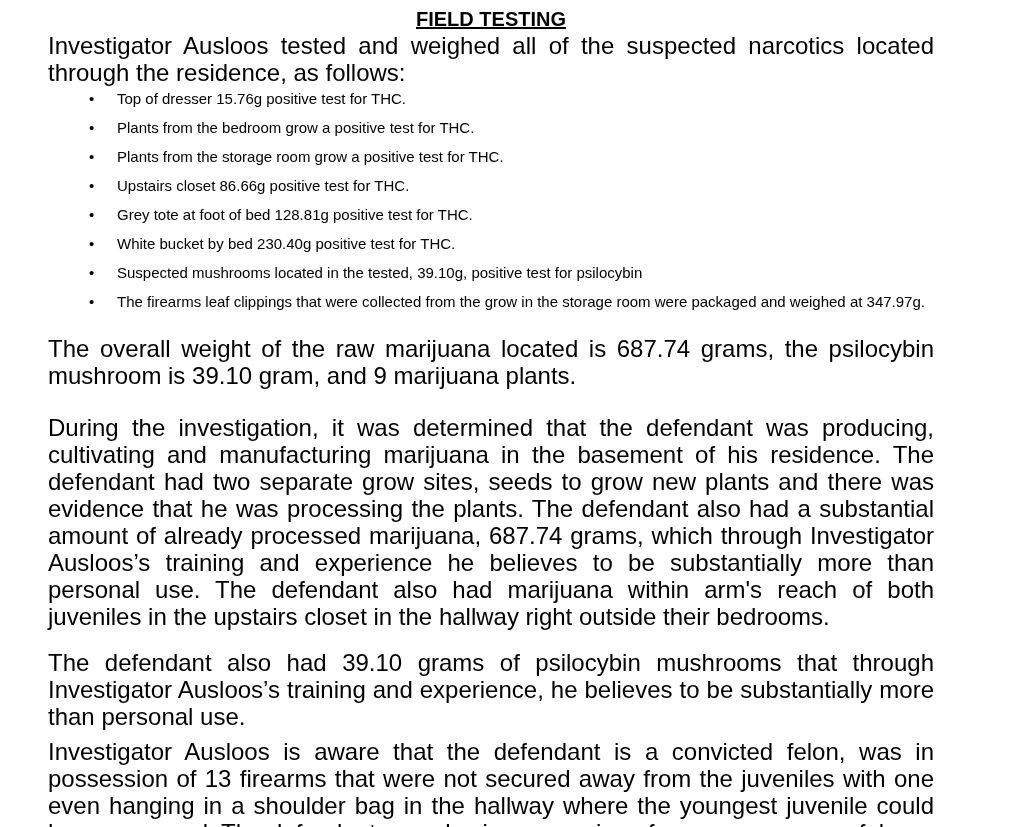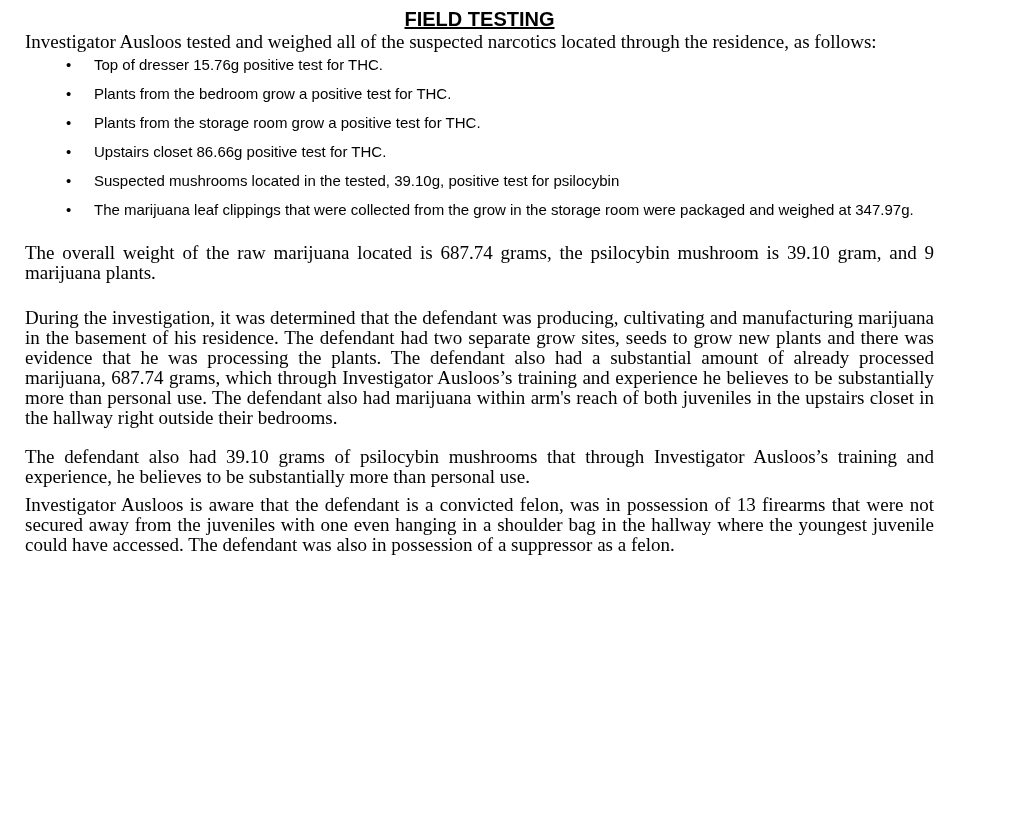--- a/index.html
+++ b/index.html
@@ -11,37 +11,36 @@
     width: 1024px;
     height: 827px;
     overflow: hidden;
     font-family: "Liberation Sans", sans-serif;
     color: #000000;
   }
   .page {
     box-sizing: border-box;
     width: 1024px;
     height: 675px;
-    padding: 7px 90px 0 25px;
+    padding: 7px 90px 0 48px;
     background: #ffffff;
   }
   .doc-title {
     font-size: 20px;
     line-height: 25px;
     font-weight: bold;
     text-decoration: underline;
     text-align: center;
     margin: 0;
   }
   .para {
-    font-size: 19px;
-    line-height: 20px;
+    font-size: 24px;
+    line-height: 27px;
     text-align: justify;
     margin: 0 0 25px 0;
-    font-family: Liberation Serif, serif;
   }
   .para.intro {
     margin-bottom: 0;
   }
   .para.mb19 { margin-bottom: 19px; }
   .para.mb24 { margin-bottom: 8px; }
   ul.findings {
     list-style: none;
     margin: 0 0 20px 0;
     padding: 0 0 0 69px;
@@ -67,22 +66,24 @@
 
   <h1 class="doc-title">FIELD TESTING</h1>
 
   <p class="para intro">Investigator Ausloos tested and weighed all of the suspected narcotics located through the residence, as follows:</p>
 
   <ul class="findings">
     <li>Top of dresser 15.76g positive test for THC.</li>
     <li>Plants from the bedroom grow a positive test for THC.</li>
     <li>Plants from the storage room grow a positive test for THC.</li>
     <li>Upstairs closet 86.66g positive test for THC.</li>
+    <li>Grey tote at foot of bed 128.81g positive test for THC.</li>
+    <li>White bucket by bed 230.40g positive test for THC.</li>
     <li>Suspected mushrooms located in the tested, 39.10g, positive test for psilocybin</li>
-    <li>The marijuana leaf clippings that were collected from the grow in the storage room were packaged and weighed at 347.97g.</li>
+    <li>The firearms leaf clippings that were collected from the grow in the storage room were packaged and weighed at 347.97g.</li>
   </ul>
 
   <p class="para">The overall weight of the raw marijuana located is 687.74 grams, the psilocybin mushroom is 39.10 gram, and 9 marijuana plants.</p>
 
   <p class="para mb19">During the investigation, it was determined that the defendant was producing, cultivating and manufacturing marijuana in the basement of his residence. The defendant had two separate grow sites, seeds to grow new plants and there was evidence that he was processing the plants. The defendant also had a substantial amount of already processed marijuana, 687.74 grams, which through Investigator Ausloos’s training and experience he believes to be substantially more than personal use.  The defendant also had marijuana within arm's reach of both juveniles in the upstairs closet in the hallway right outside their bedrooms.</p>
 
   <p class="para mb24">The defendant also had 39.10 grams of psilocybin mushrooms that through Investigator Ausloos’s training and experience, he believes to be substantially more than personal use.</p>
 
   <p class="para">Investigator Ausloos is aware that the defendant is a convicted felon, was in possession of 13 firearms that were not secured away from the juveniles with one even hanging in a shoulder bag in the hallway where the youngest juvenile could have accessed. The defendant was also in possession of a suppressor as a felon.</p>
 

